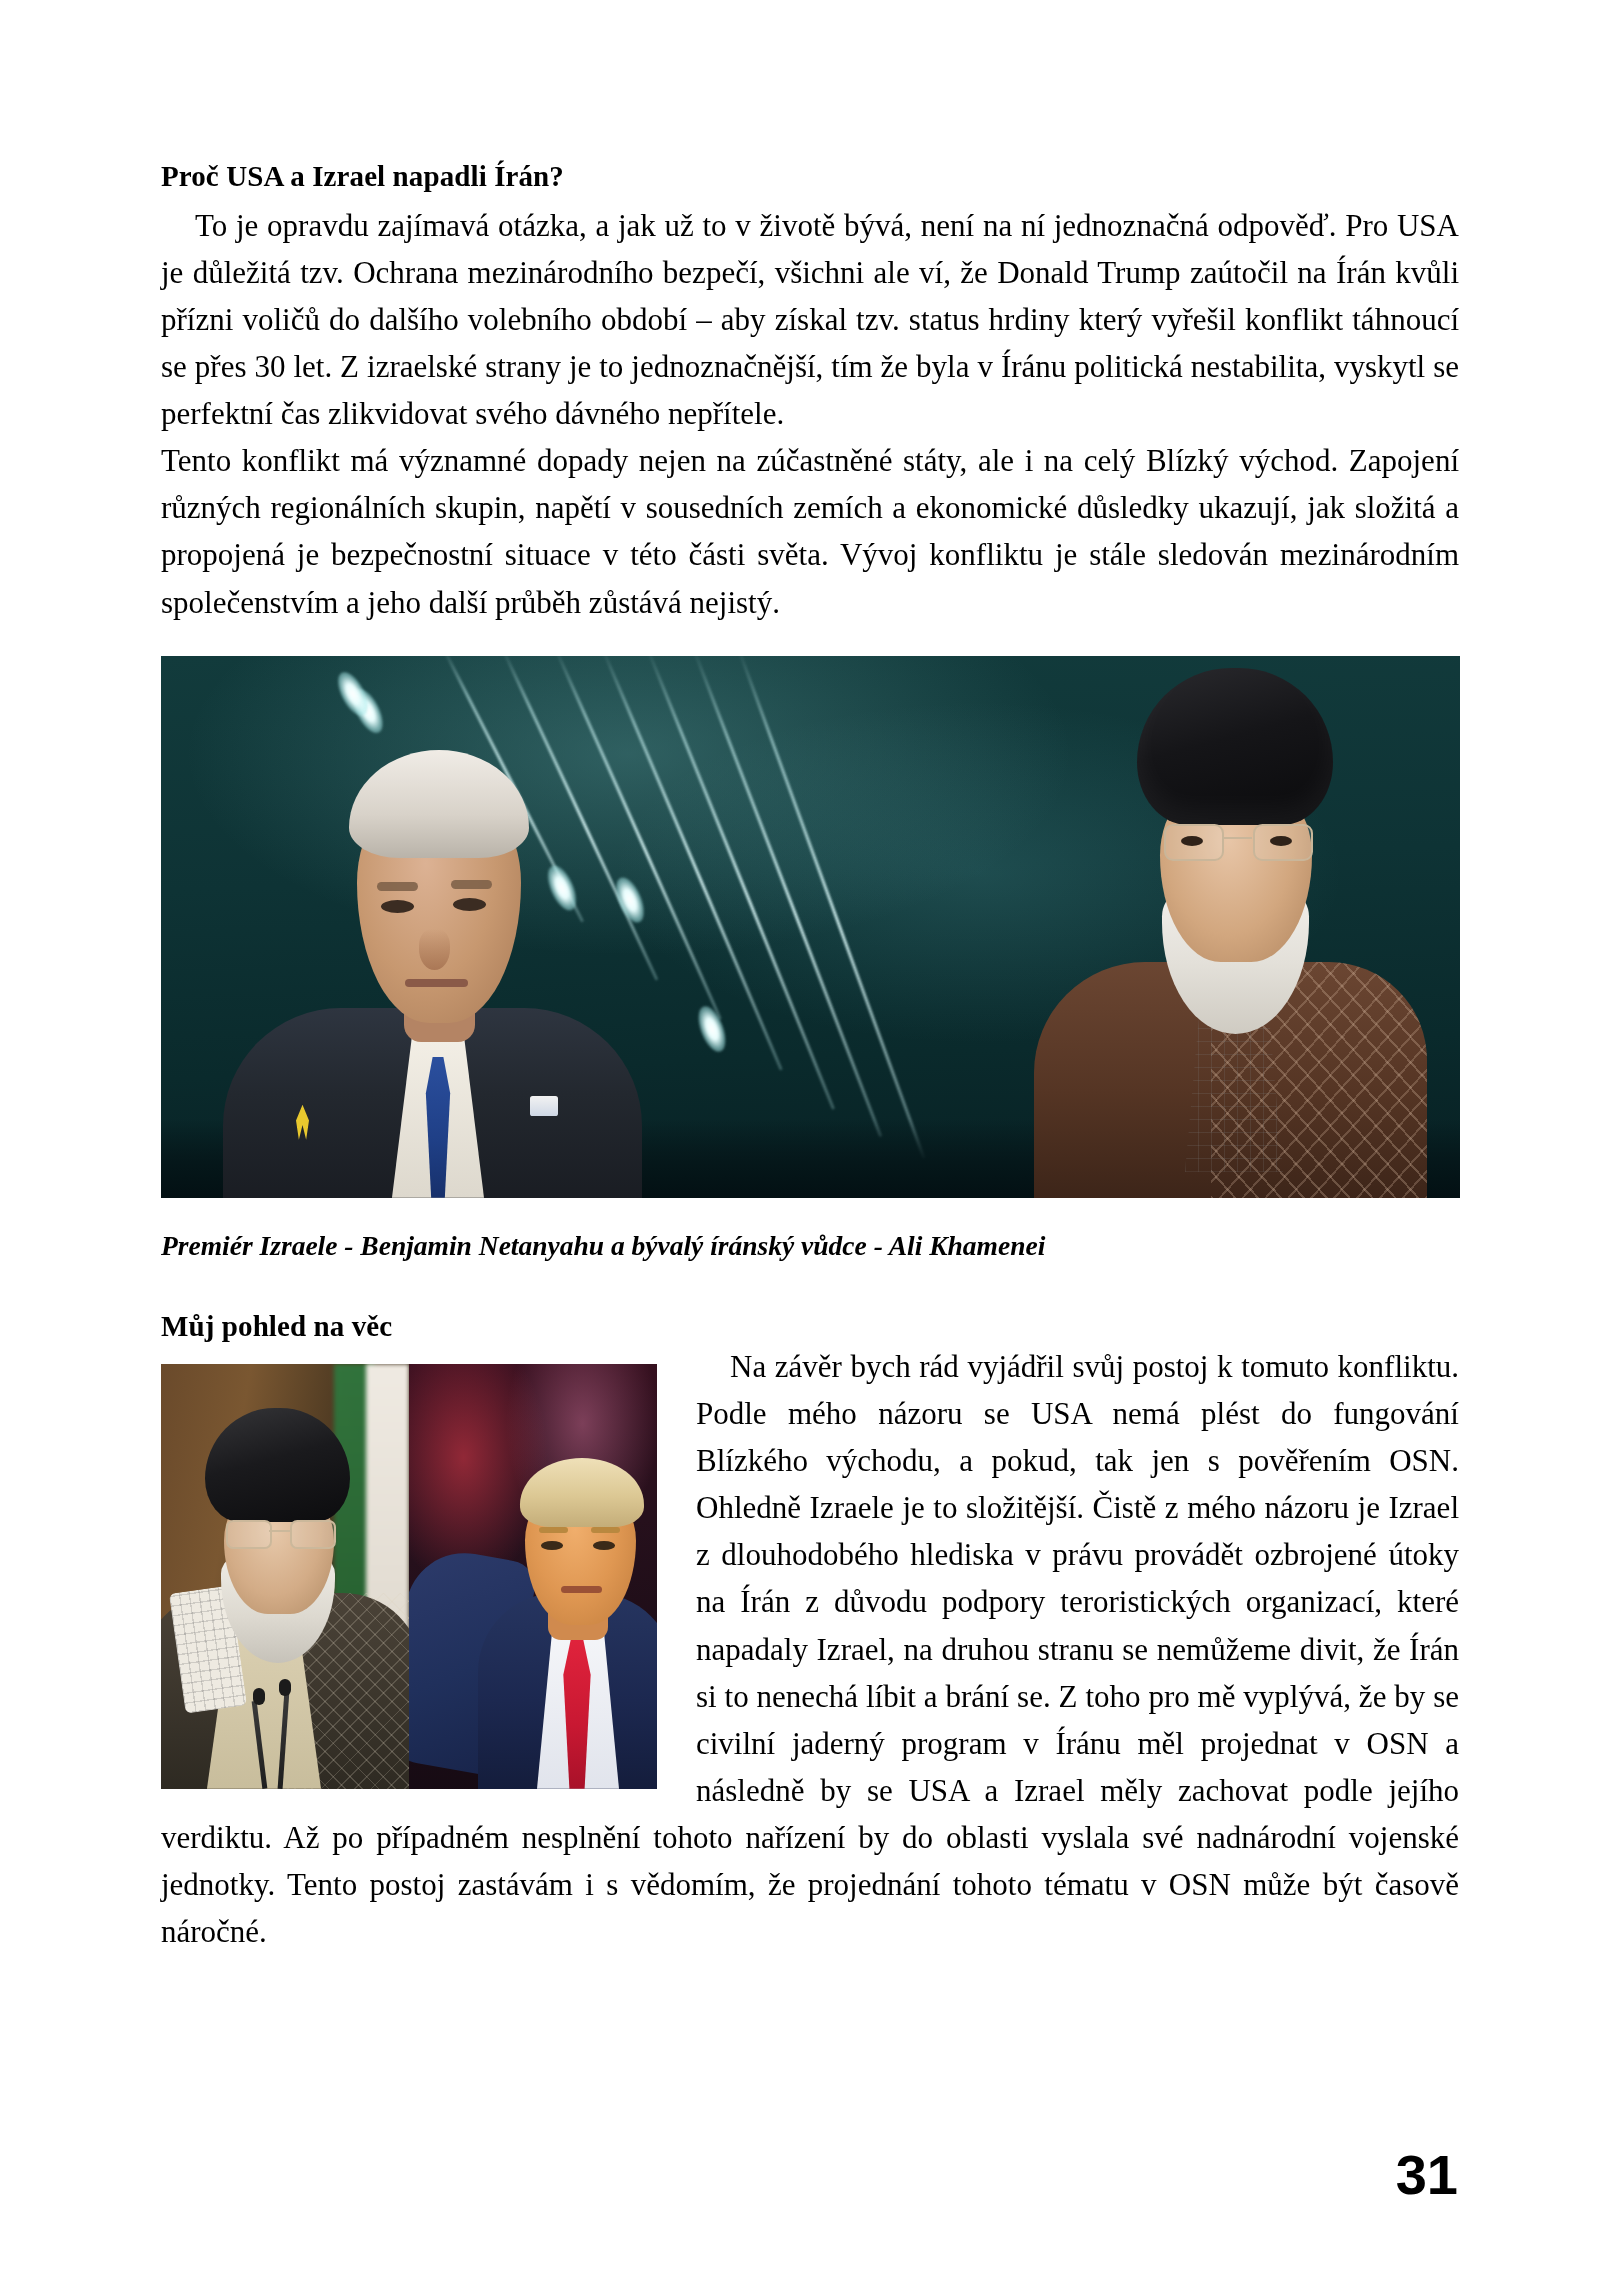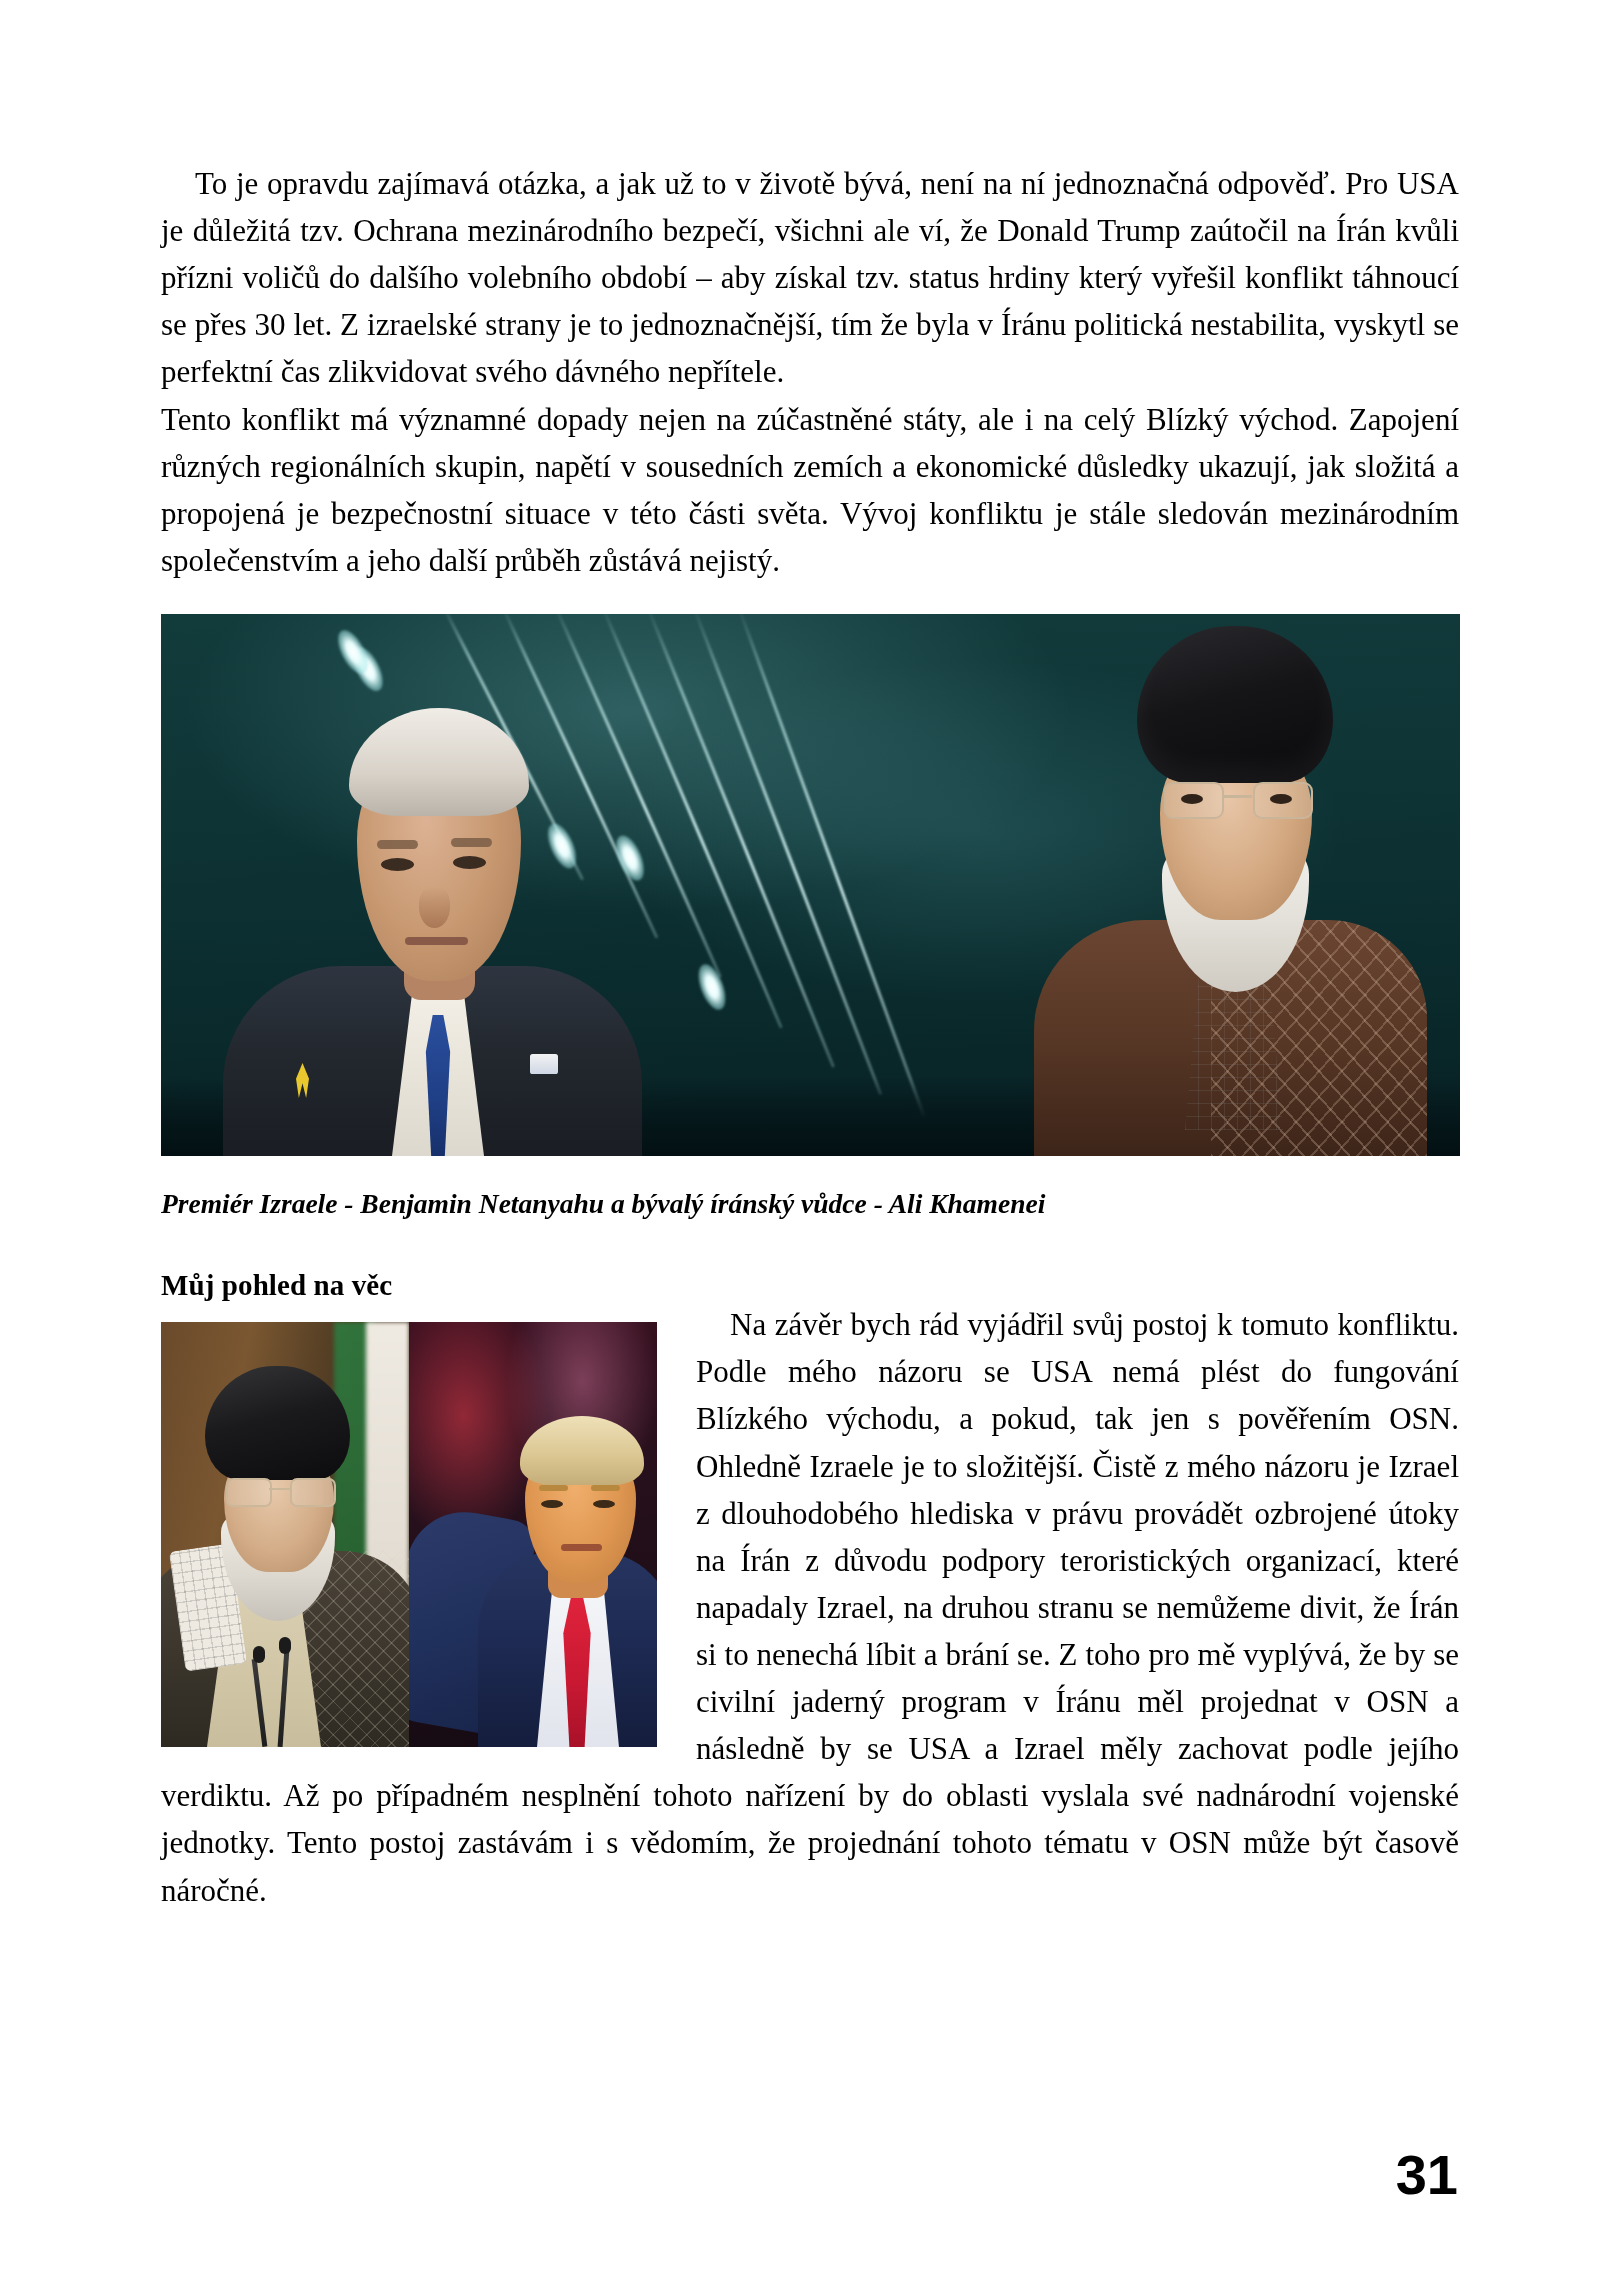--- a/index.html
+++ b/index.html
@@ -437,20 +437,21 @@
     line-height: 1;
     text-align: center;
   }
   .clearfix::after { content: ""; display: block; clear: both; }
 </style>
 </head>
 <body>
 
 <div class="page">
 
+  <h2 class="section-heading">Proč USA a Izrael napadli Írán?</h2>
 
   <p class="body-text indent-first">To je opravdu zajímavá otázka, a jak už to v životě bývá, není na ní jednoznačná odpověď. Pro USA je důležitá tzv. Ochrana mezinárodního bezpečí, všichni ale ví, že Donald Trump zaútočil na Írán kvůli přízni voličů do dalšího volebního období – aby získal tzv. status hrdiny který vyřešil konflikt táhnoucí se přes 30 let. Z izraelské strany je to jednoznačnější, tím že byla v Íránu politická nestabilita, vyskytl se perfektní čas zlikvidovat svého dávného nepřítele.</p>
 
   <p class="body-text">Tento konflikt má významné dopady nejen na zúčastněné státy, ale i na celý Blízký východ. Zapojení různých regionálních skupin, napětí v sousedních zemích a ekonomické důsledky ukazují, jak složitá a propojená je bezpečnostní situace v této části světa. Vývoj konfliktu je stále sledován mezinárodním společenstvím a jeho další průběh zůstává nejistý.</p>
 
   <figure class="hero-figure">
     <div class="hero-image">
       <div class="sky"></div>
 
       <div class="trail" style="left:281px; top:-6.5px; width:3.3px; height:307px; transform: rotate(-27deg);"></div>

